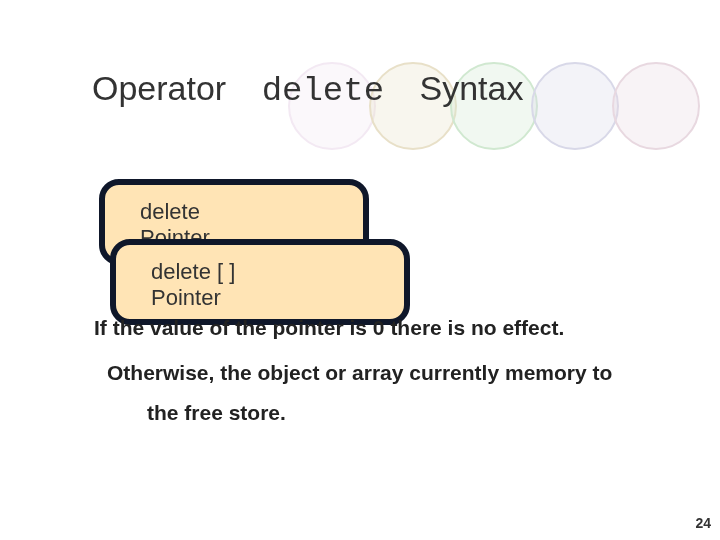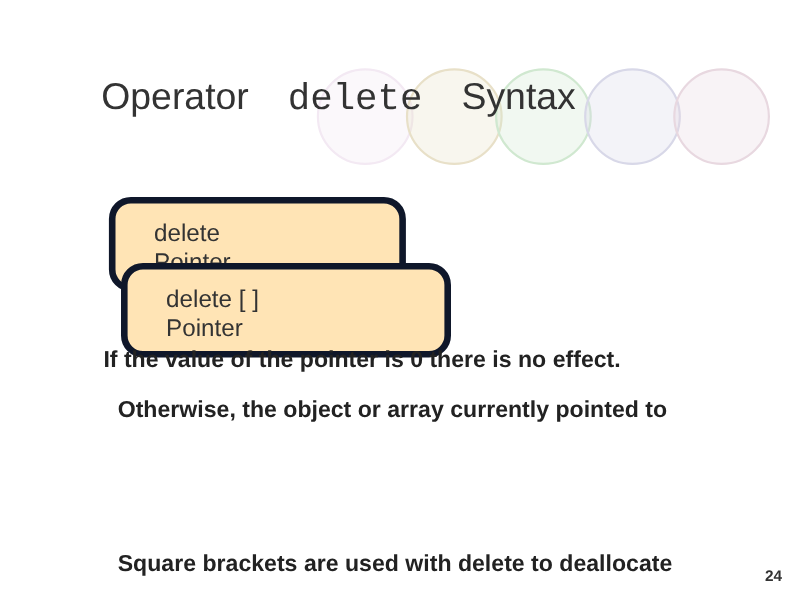--- a/index.html
+++ b/index.html
@@ -96,20 +96,20 @@
   <span>delete</span><span class="gap"></span><span>Pointer</span>
 </div>
 
 <div class="syntax-box box2">
   <span>delete  [ ]</span><span class="gap"></span><span>Pointer</span>
 </div>
 
 <div class="body-text p1">If the value of the pointer is 0 there is no effect.</div>
 
 <div class="body-text p2">
-  <span>Otherwise, the object or array currently pointed to</span>
+  <span>Otherwise, the object or array currently memory to</span>
+  <span class="indent">the free store.</span>
 </div>
 
 <div class="body-text p3">
-  <span>Square brackets are used with delete to deallocate</span>
 </div>
 
 <div class="page-num">24</div>
 
 </body></html>

